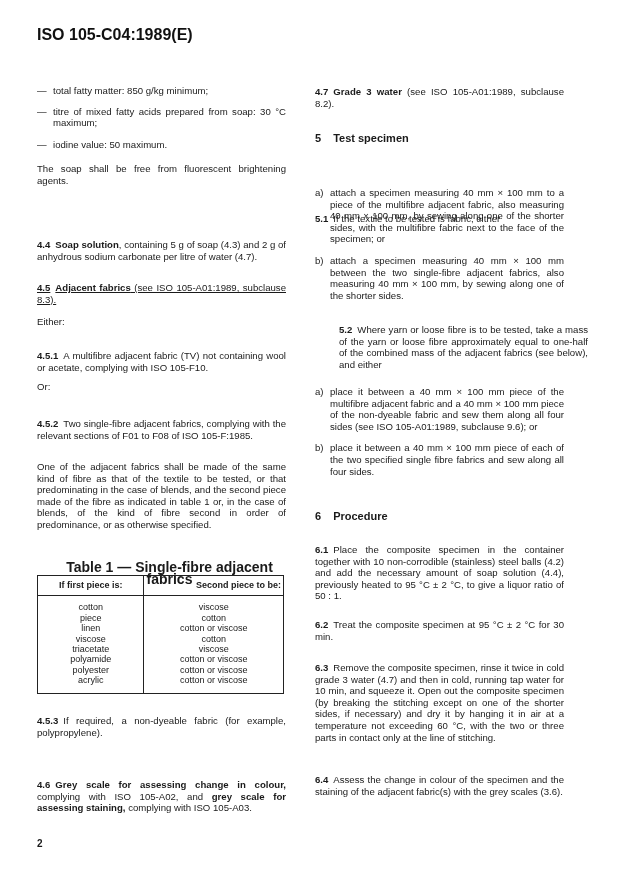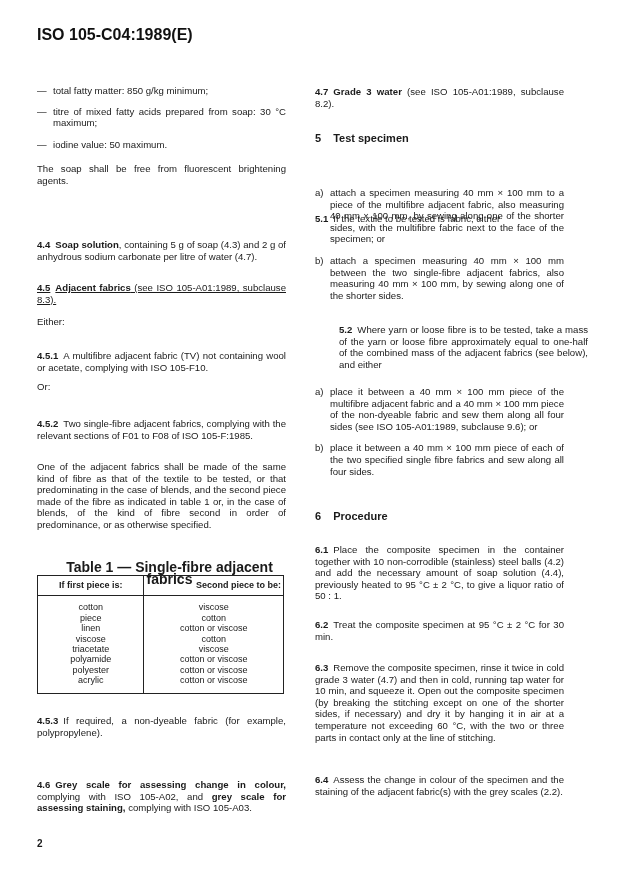--- a/index.html
+++ b/index.html
@@ -187,17 +187,17 @@
 
   <div class="blk" style="top:619px;">
     <span class="num">6.2</span><span>Treat the composite specimen at 95 °C ± 2 °C for 30 min.</span>
   </div>
 
   <div class="blk" style="top:662px;">
     <span class="num">6.3</span><span>Remove the composite specimen, rinse it twice in cold grade 3 water (4.7) and then in cold, running tap water for 10 min, and squeeze it. Open out the composite specimen (by breaking the stitching except on one of the shorter sides, if necessary) and dry it by hanging it in air at a temperature not exceeding 60 °C, with the two or three parts in contact only at the line of stitching.</span>
   </div>
 
   <div class="blk" style="top:774px;">
-    <span class="num">6.4</span><span>Assess the change in colour of the specimen and the staining of the adjacent fabric(s) with the grey scales (2.2).</span>
+    <span class="num">6.4</span><span>Assess the change in colour of the specimen and the staining of the adjacent fabric(s) with the grey scales (3.6).</span>
   </div>
 </div>
 
 <div class="page-num">2</div>
 
 </body></html>

